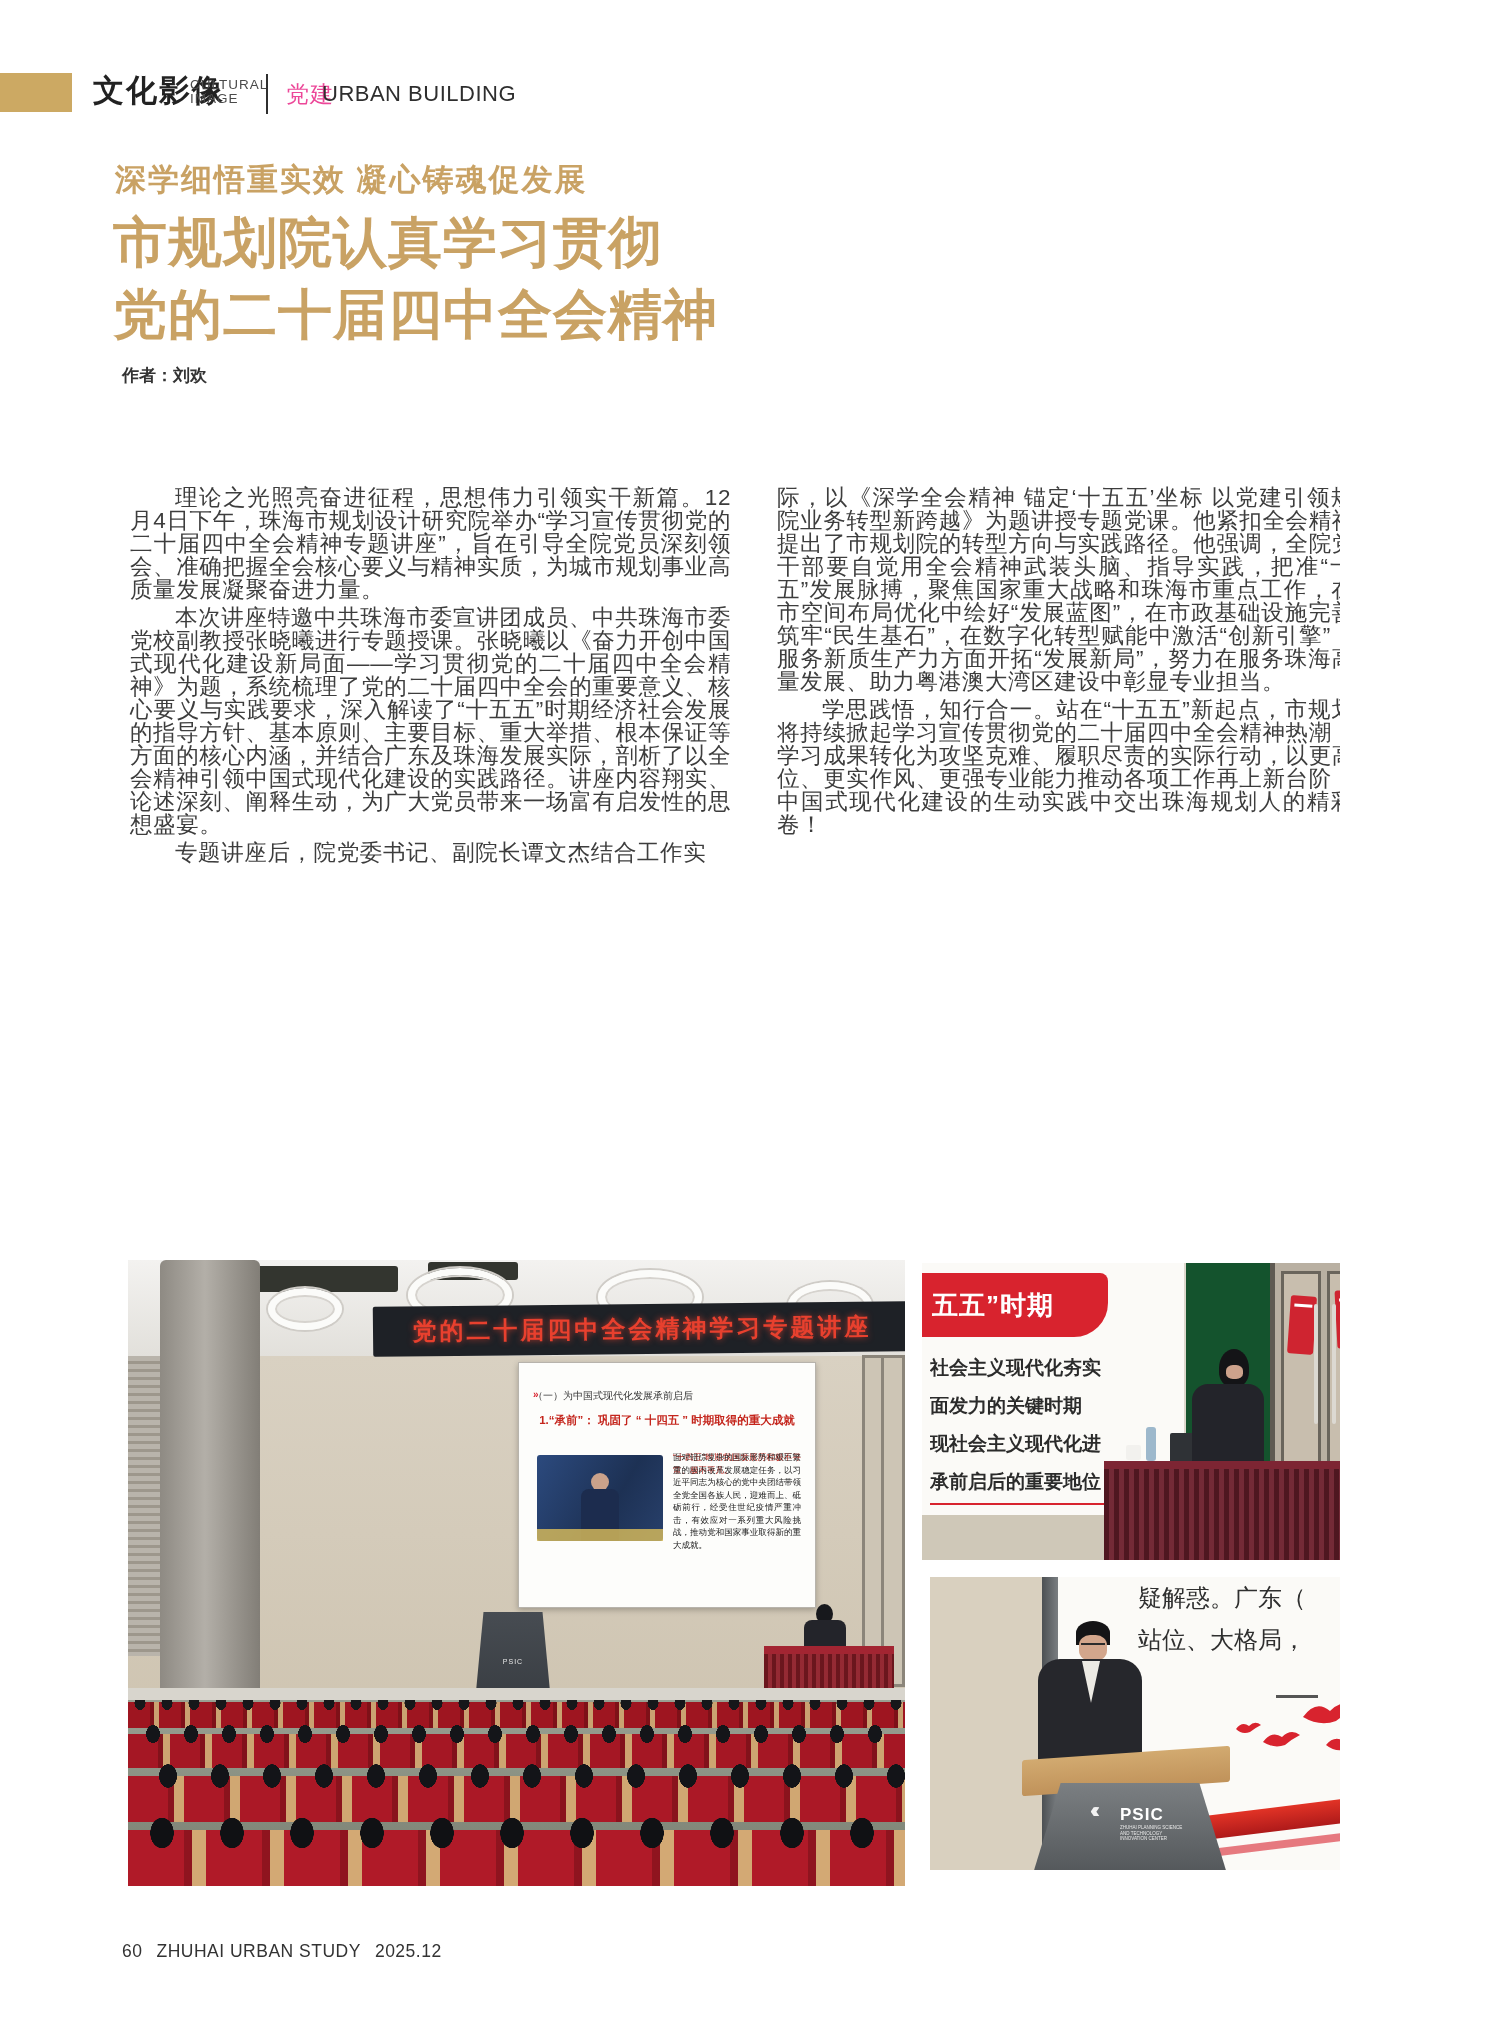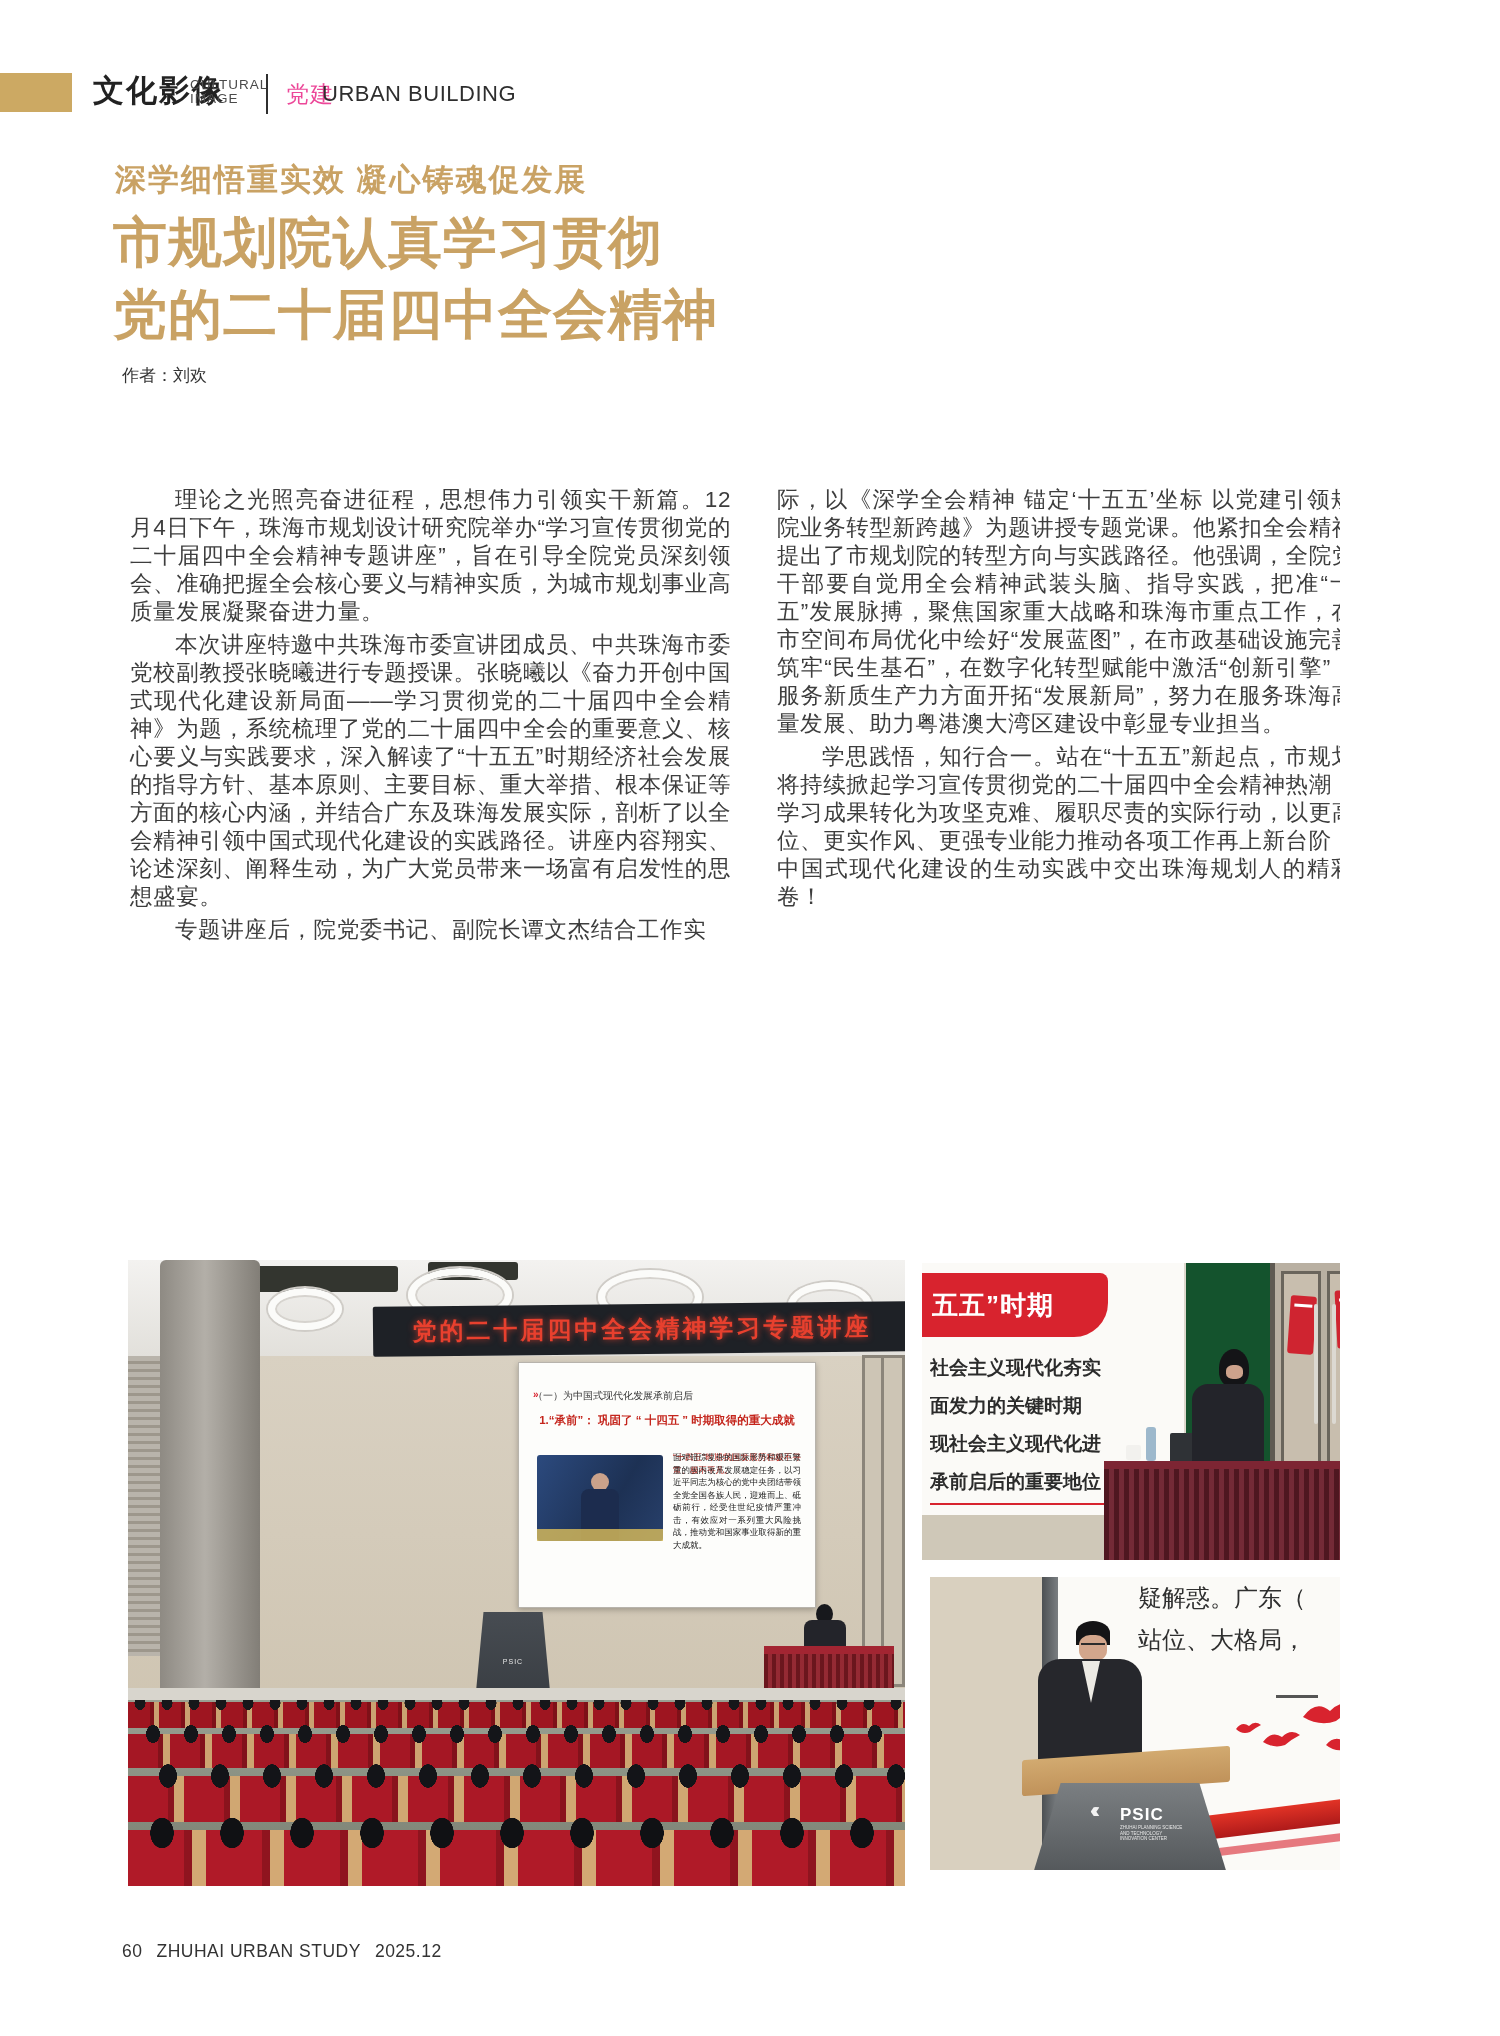--- a/index.html
+++ b/index.html
@@ -11,27 +11,27 @@
   .gold-tab{left:0;top:73px;width:72px;height:39px;background:#CCA963;}
   .hdr-cn{left:93px;top:70px;font-size:31px;font-weight:bold;color:#222;letter-spacing:2px;}
   .hdr-en{left:190px;top:78px;font-size:13.5px;color:#4a4a4a;line-height:14px;letter-spacing:1px;}
   .hdr-divider{left:266px;top:74px;width:2px;height:40px;background:#2f2f2f;}
   .hdr-cat-cn{left:286px;top:79px;font-size:23px;color:#ec4899;letter-spacing:1px;}
   .hdr-cat-en{left:322px;top:81px;font-size:22px;color:#2e2e2e;letter-spacing:0.5px;}
 
   
   .subtitle{left:115px;top:159px;font-size:31px;font-weight:bold;color:#C9A264;letter-spacing:2px;}
   .title{left:113px;top:206px;font-size:54px;font-weight:bold;color:#C9A264;line-height:72px;letter-spacing:1px;}
-  .author{left:122px;top:364px;font-size:17px;color:#333;}
+  .author{left:122px;top:364px;font-size:17px;color:#333;font-weight:bold;}
 
   
   .col{top:486px;width:601px;}
   .col-left{left:130px;}
   .col-right{left:777px;}
-  .body-para{margin:0 0 5px 0;font-size:22.5px;line-height:28px;color:#3d3d3d;
+  .body-para{margin:0 0 5px 0;font-size:22.5px;line-height:23px;color:#3d3d3d;
              text-align:justify;text-justify:inter-ideograph;text-indent:2em;letter-spacing:0.6px;}
   .body-para.no-indent{text-indent:0;}
 
   
   .photo{overflow:hidden;background:#d8cfc0;}
   .photo *{position:absolute;}
 
   
   .photo-main{left:128px;top:1260px;width:777px;height:626px;}
   .pm-ceiling{left:0;top:0;width:100%;height:96px;background:linear-gradient(#f3f2f0,#e2e0db);}

